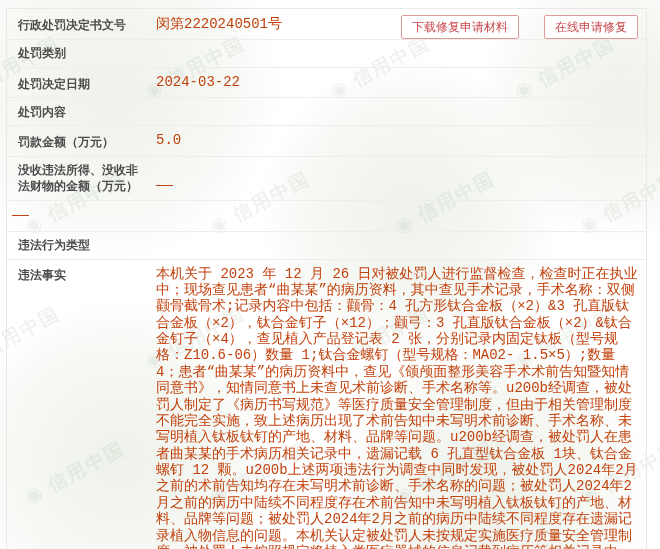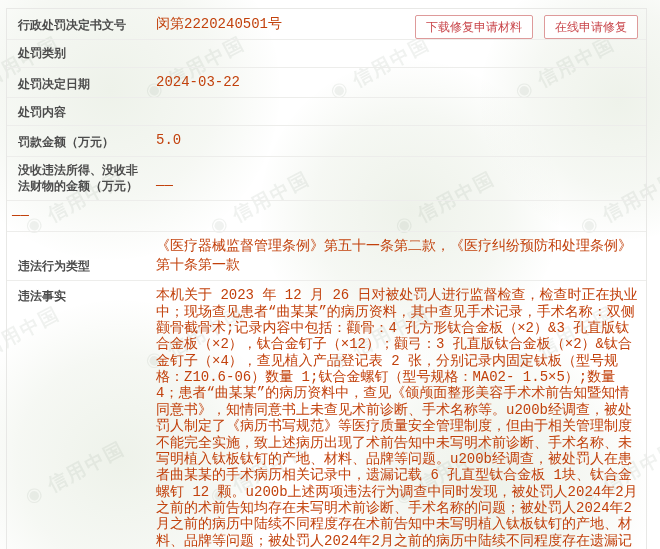--- a/index.html
+++ b/index.html
@@ -30,21 +30,21 @@
   }
   .pvalue{
     flex:1;padding:5px 8px 5px 5px;
     font-size:14px;line-height:1.38;color:#c2410c;font-family:Liberation Mono, monospace;
   }
   .h31{min-height:31px}.h28{min-height:28px}.h42{min-height:42px}
   .longtext .plabel{align-self:flex-start;padding-top:7px;}
   .longtext .pvalue{line-height:1.17;padding-top:6px;padding-bottom:6px;}
   .longtext{align-items:flex-start;}
   
-  .btn-group{margin-left:auto;display:flex;gap:11px;padding-right:8px;}
+  .btn-group{margin-left:auto;display:flex;gap:25px;padding-right:8px;}
   .btn{
     display:inline-block;background:#ffffff;
     border:1px solid #de9a9a;border-radius:2px;
     color:#c9464b;font-size:12px;line-height:1;
     padding:5px 10px;cursor:pointer;white-space:nowrap;
   }
 </style>
 </head>
 <body>
 
@@ -107,21 +107,20 @@
     <div class="plabel">没收违法所得、没收非法财物的金额（万元）</div>
     <div class="pvalue">——</div>
   </div>
 
   <div class="prow h28">
     <div class="pvalue">——</div>
   </div>
 
   <div class="prow h28">
     <div class="plabel">违法行为类型</div>
-    <div class="pvalue">《医疗器械监督管理条例》第五十一条第二款，《医疗纠纷预防和处理条例》第十条第一款</div>
   </div>
 
   <div class="prow longtext">
     <div class="plabel">违法事实</div>
     <div class="pvalue">本机关于 2023 年 12 月 26 日对被处罚人进行监督检查，检查时正在执业中；现场查见患者“曲某某”的病历资料，其中查见手术记录，手术名称：双侧颧骨截骨术;记录内容中包括：颧骨：4 孔方形钛合金板（×2）&amp;3 孔直版钛合金板（×2），钛合金钉子（×12）；颧弓：3 孔直版钛合金板（×2）&amp;钛合金钉子（×4），查见植入产品登记表 2 张，分别记录内固定钛板（型号规格：Z10.6-06）数量 1;钛合金螺钉（型号规格：MA02- 1.5×5）;数量 4；患者“曲某某”的病历资料中，查见《颌颅面整形美容手术术前告知暨知情同意书》，知情同意书上未查见术前诊断、手术名称等。u200b经调查，被处罚人制定了《病历书写规范》等医疗质量安全管理制度，但由于相关管理制度不能完全实施，致上述病历出现了术前告知中未写明术前诊断、手术名称、未写明植入钛板钛钉的产地、材料、品牌等问题。u200b经调查，被处罚人在患者曲某某的手术病历相关记录中，遗漏记载 6 孔直型钛合金板 1块、钛合金螺钉 12 颗。u200b上述两项违法行为调查中同时发现，被处罚人2024年2月之前的术前告知均存在未写明术前诊断、手术名称的问题；被处罚人2024年2月之前的病历中陆续不同程度存在术前告知中未写明植入钛板钛钉的产地、材料、品牌等问题；被处罚人2024年2月之前的病历中陆续不同程度存在遗漏记录植入物信息的问题。本机关认定被处罚人未按规定实施医疗质量安全管理制度、被处罚人未按照规定将植入类医疗器械的信息记载到病历等相关记录中。</div>
   </div>
 
 
 </div>
 

